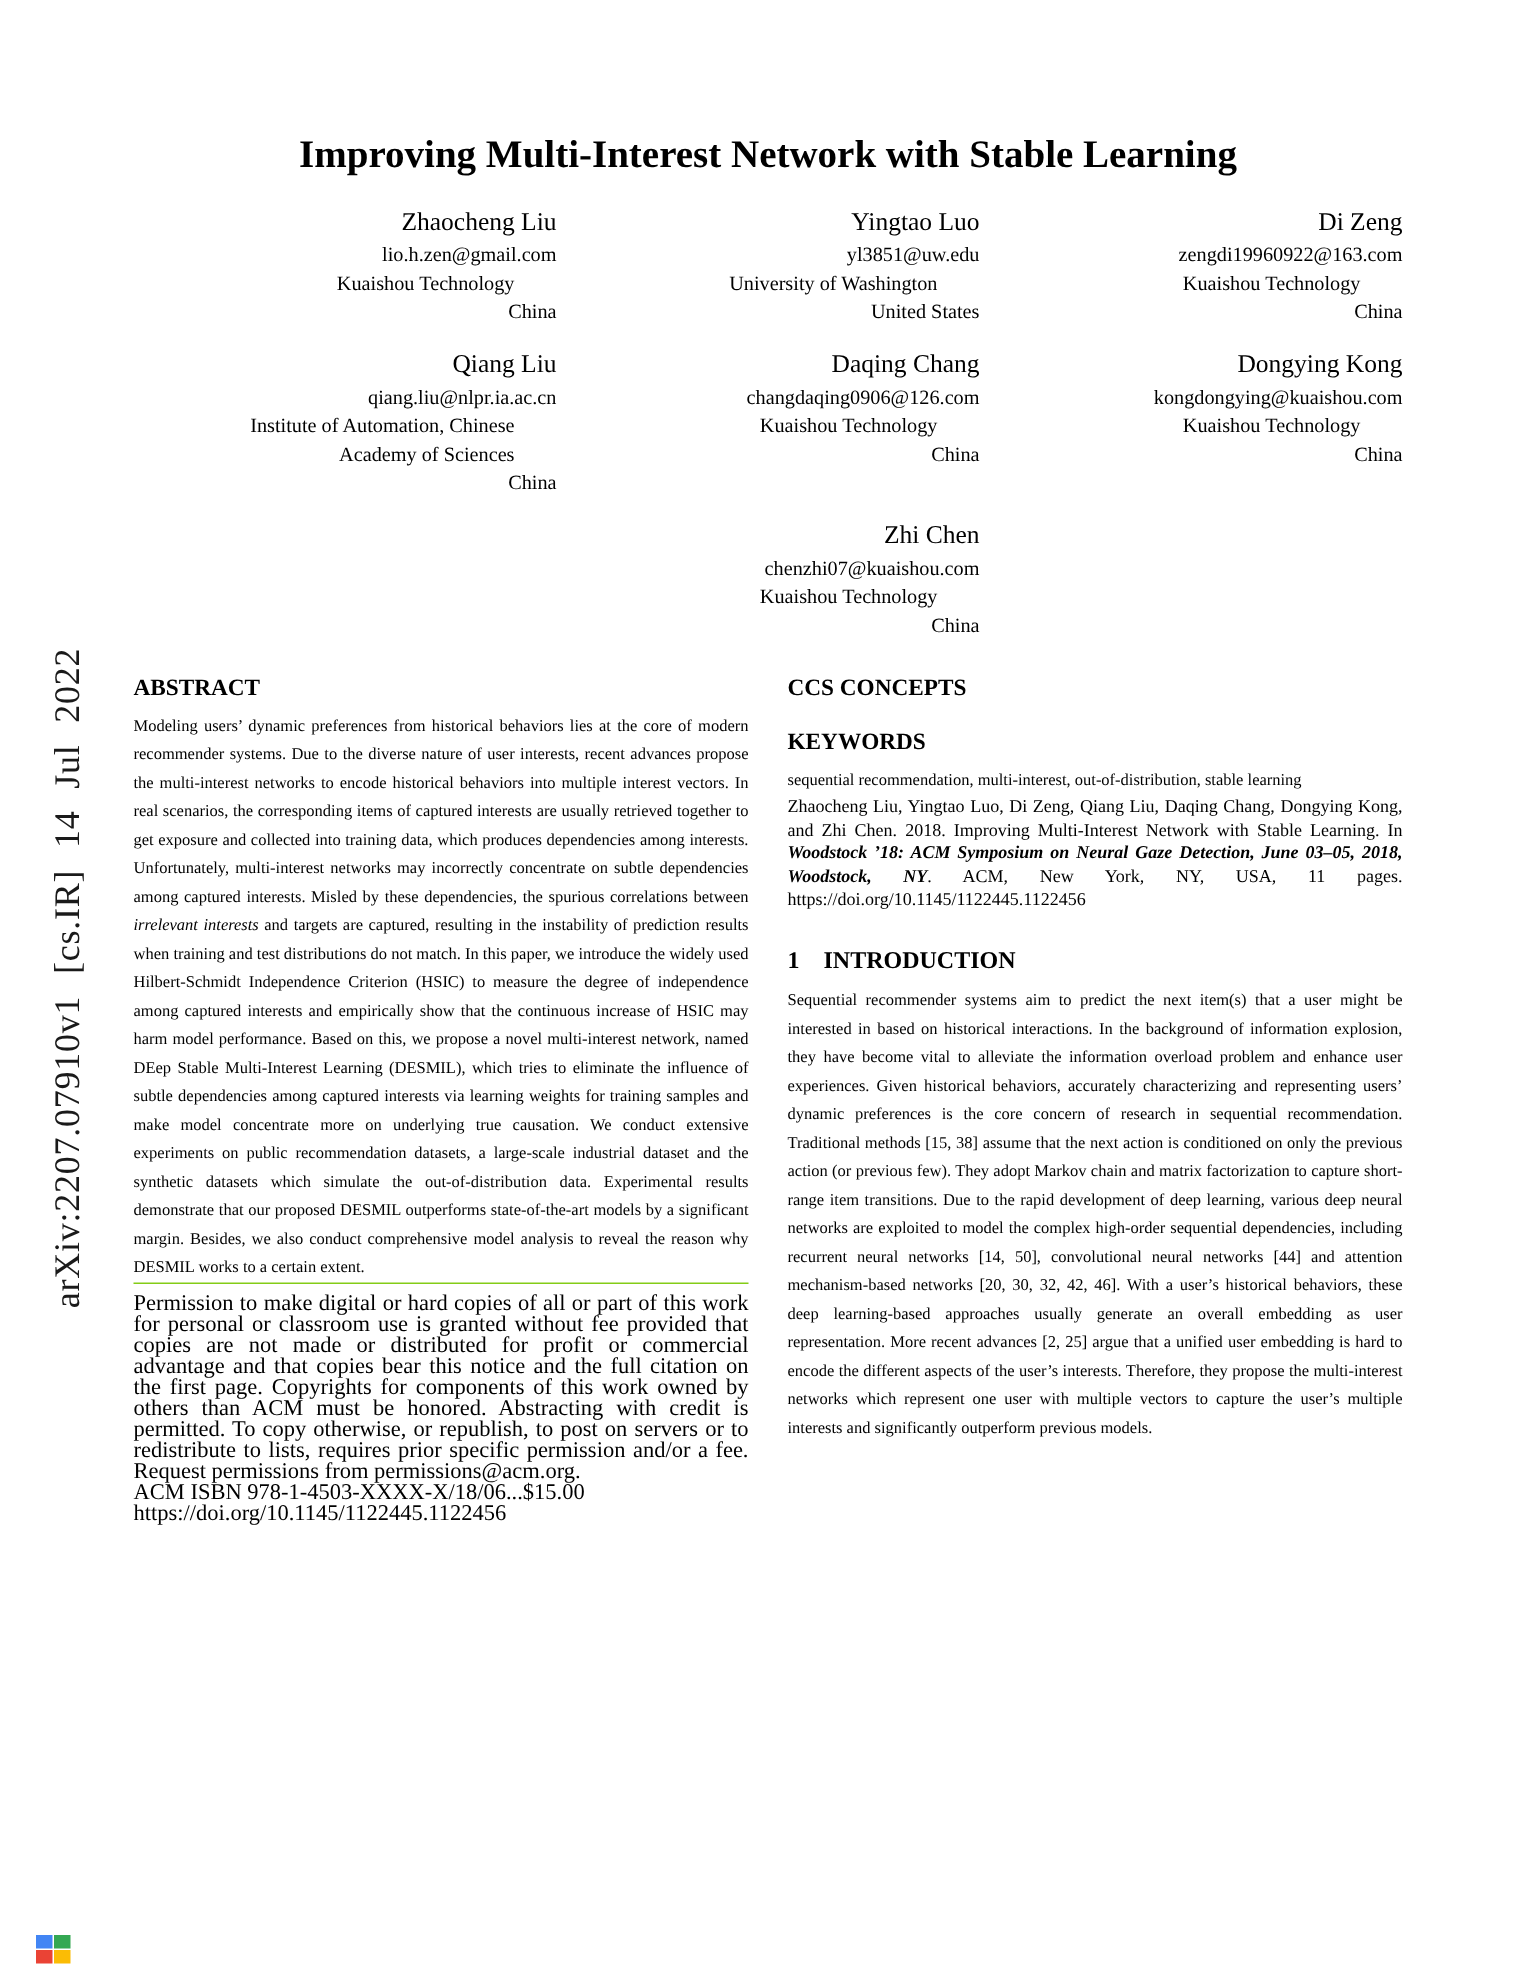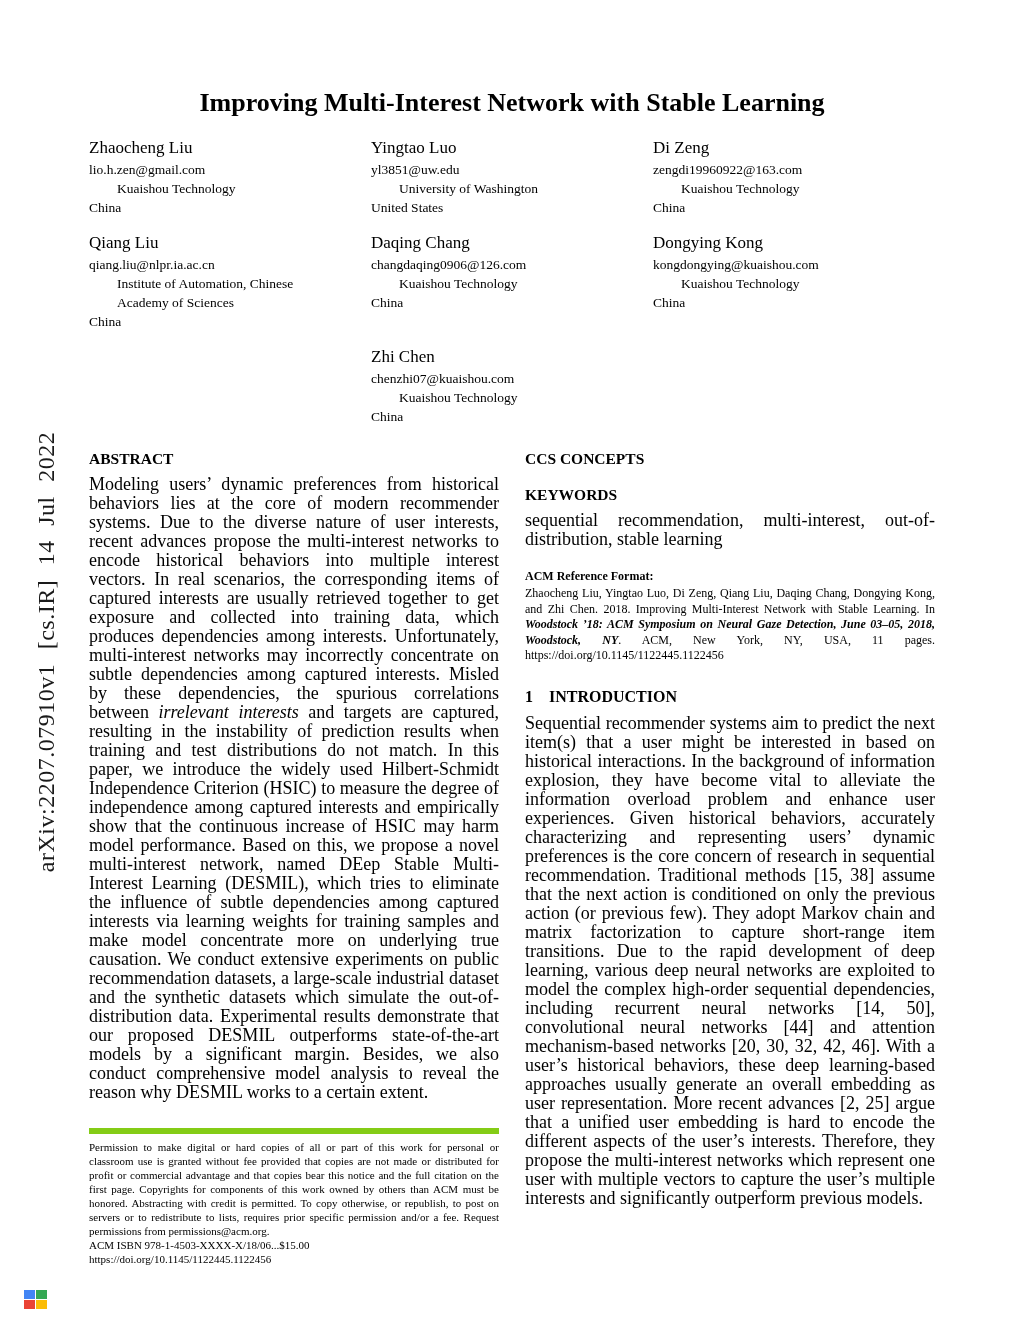--- a/index.html
+++ b/index.html
@@ -29,39 +29,39 @@
     font-size:26px;
     font-weight:bold;
   }
   .authors-grid {
     width:846px;
     margin:20px auto 0;
     display:grid;
     grid-template-columns:repeat(3,1fr);
     row-gap:16px;
   }
-  .author { text-align:left; font-size:13.5px; line-height:19px; }
+  .author { text-align:right; font-size:13.5px; line-height:19px; }
   .author-name { font-size:17px; margin-bottom:3px; }
   .author-span2 { grid-column:2; }
   .author .affil { padding:0 28px; }
   .columns {
     display:flex;
     gap:26px;
     padding:0 89px;
     margin-top:24px;
   }
   .col { flex:1; min-width:0; }
   h2.section {
     font-size:15.5px;
     font-weight:bold;
     margin:0 0 7px 0;
   }
   h2.section.gap-top { margin-top:18px; }
   .body-text {
-    font-size:18px;
+    font-size:11px;
     line-height:19px;
     text-align:justify;
     margin:0;
   }
   .body-text em { font-style:italic; }
   .ccs-line b { font-weight:bold; }
   .ref-heading {
     font-size:12px;
     font-weight:bold;
     margin:20px 0 2px 0;
@@ -74,24 +74,23 @@
   }
   .ref-text em { font-style:italic;font-weight:bold; }
   .intro-heading {
     font-size:16px;
     font-weight:bold;
     margin:24px 0 8px 0;
     display:flex;
   }
   .intro-heading .num { margin-right:16px; }
   .footnote {
-    margin-top:26px;
-    border-top:6px solid #84cc16;
+    border-top:1px solid #84cc16;
     padding-top:6px;
-    font-size:11px;
+    font-size:15px;
     line-height:14px;
   }
   .footnote p { margin:0; text-align:justify; }
   .footnote .venue { font-style:italic; }
   .corner-badge {
     position:absolute;
     left:24px; bottom:16px;
     display:grid;
     grid-template-columns:11px 11px;
     grid-template-rows:9px 9px;
@@ -173,21 +172,20 @@
         <p>https://doi.org/10.1145/1122445.1122456</p>
       </div>
     </div>
 
     <div class="col">
       <h2 class="section">CCS CONCEPTS</h2>
 
       <h2 class="section gap-top">KEYWORDS</h2>
       <p class="body-text">sequential recommendation, multi-interest, out-of-distribution, stable learning</p>
 
-      <h3 class="ref-heading">ACM Reference Format:</h3>
       <p class="ref-text"><span>Zhaocheng Liu, Yingtao Luo, Di Zeng, Qiang Liu, Daqing Chang, Dongying Kong, and Zhi Chen. 2018. Improving Multi-Interest Network with Stable Learning. In </span><em>Woodstock ’18: ACM Symposium on Neural Gaze Detection, June 03–05, 2018, Woodstock, NY</em><span>. ACM, New York, NY, USA, 11 pages. https://doi.org/10.1145/1122445.1122456</span></p>
 
       <h2 class="intro-heading">
           <span class="num">1</span>
           <span>INTRODUCTION</span>
         </h2>
       <p class="body-text">Sequential recommender systems aim to predict the next item(s) that a user might be interested in based on historical interactions. In the background of information explosion, they have become vital to alleviate the information overload problem and enhance user experiences. Given historical behaviors, accurately characterizing and representing users’ dynamic preferences is the core concern of research in sequential recommendation. Traditional methods [15, 38] assume that the next action is conditioned on only the previous action (or previous few). They adopt Markov chain and matrix factorization to capture short-range item transitions. Due to the rapid development of deep learning, various deep neural networks are exploited to model the complex high-order sequential dependencies, including recurrent neural networks [14, 50], convolutional neural networks [44] and attention mechanism-based networks [20, 30, 32, 42, 46]. With a user’s historical behaviors, these deep learning-based approaches usually generate an overall embedding as user representation. More recent advances [2, 25] argue that a unified user embedding is hard to encode the different aspects of the user’s interests. Therefore, they propose the multi-interest networks which represent one user with multiple vectors to capture the user’s multiple interests and significantly outperform previous models.</p>
     </div>
 
   </div>

